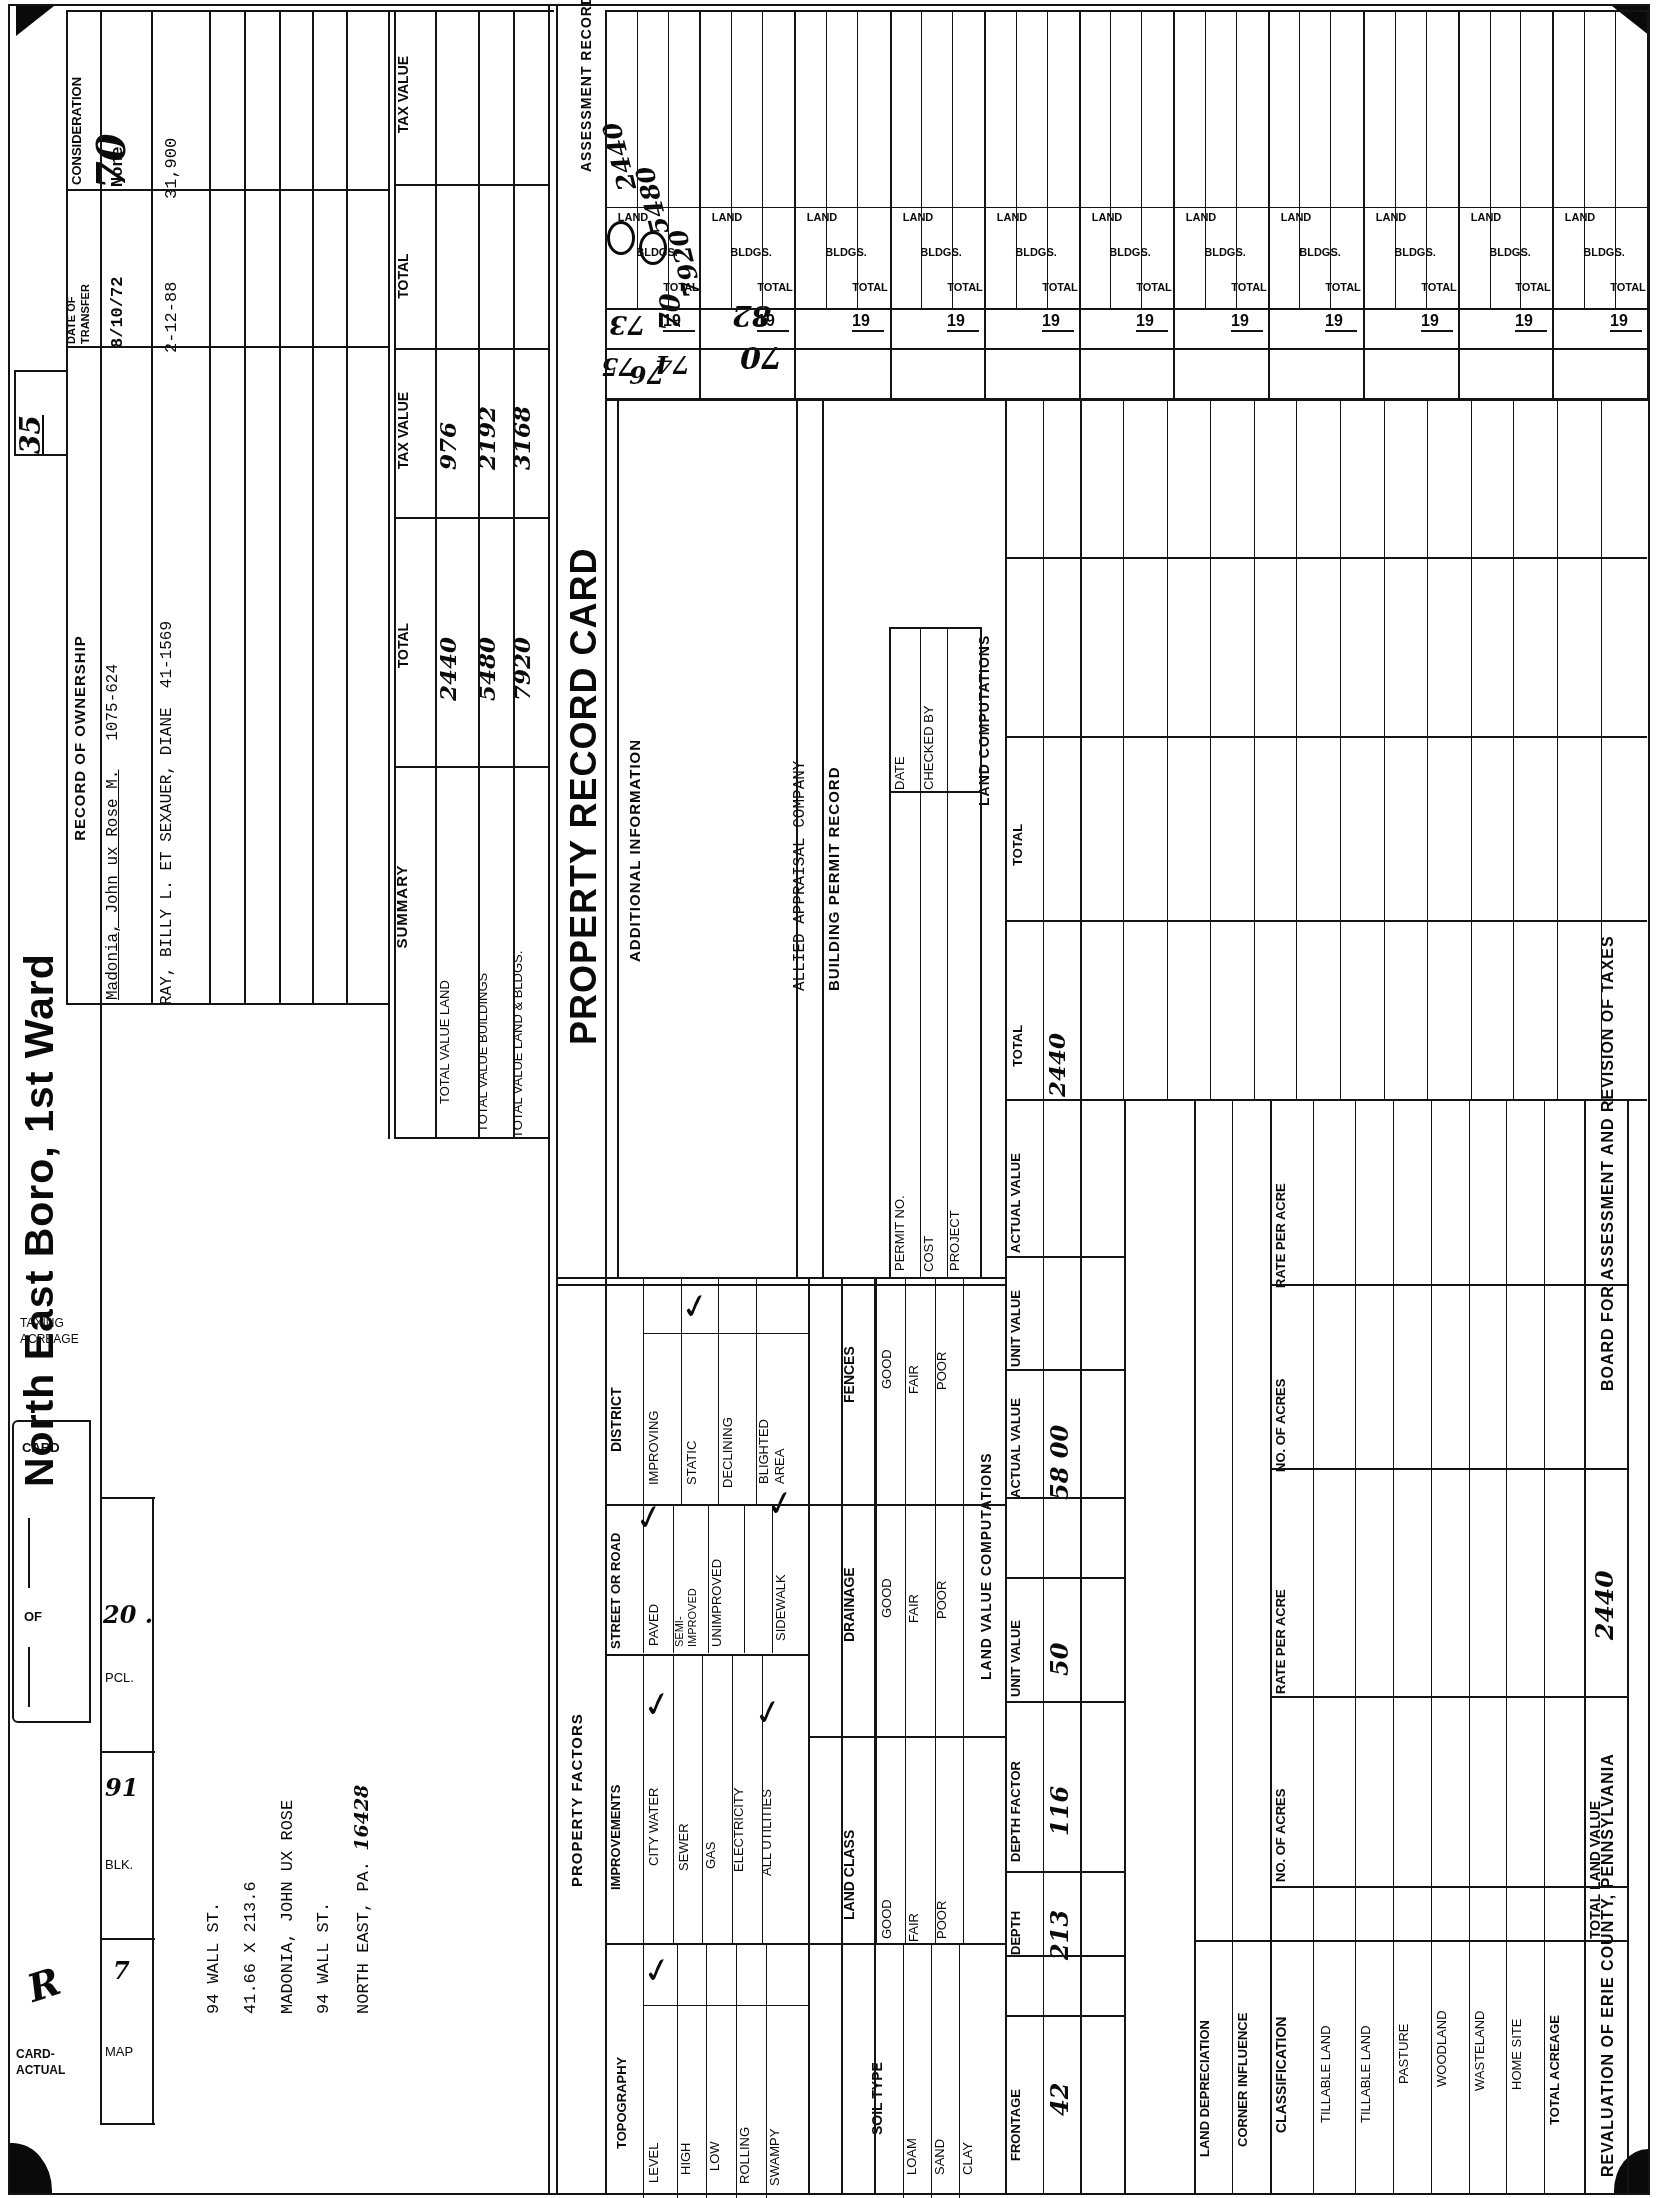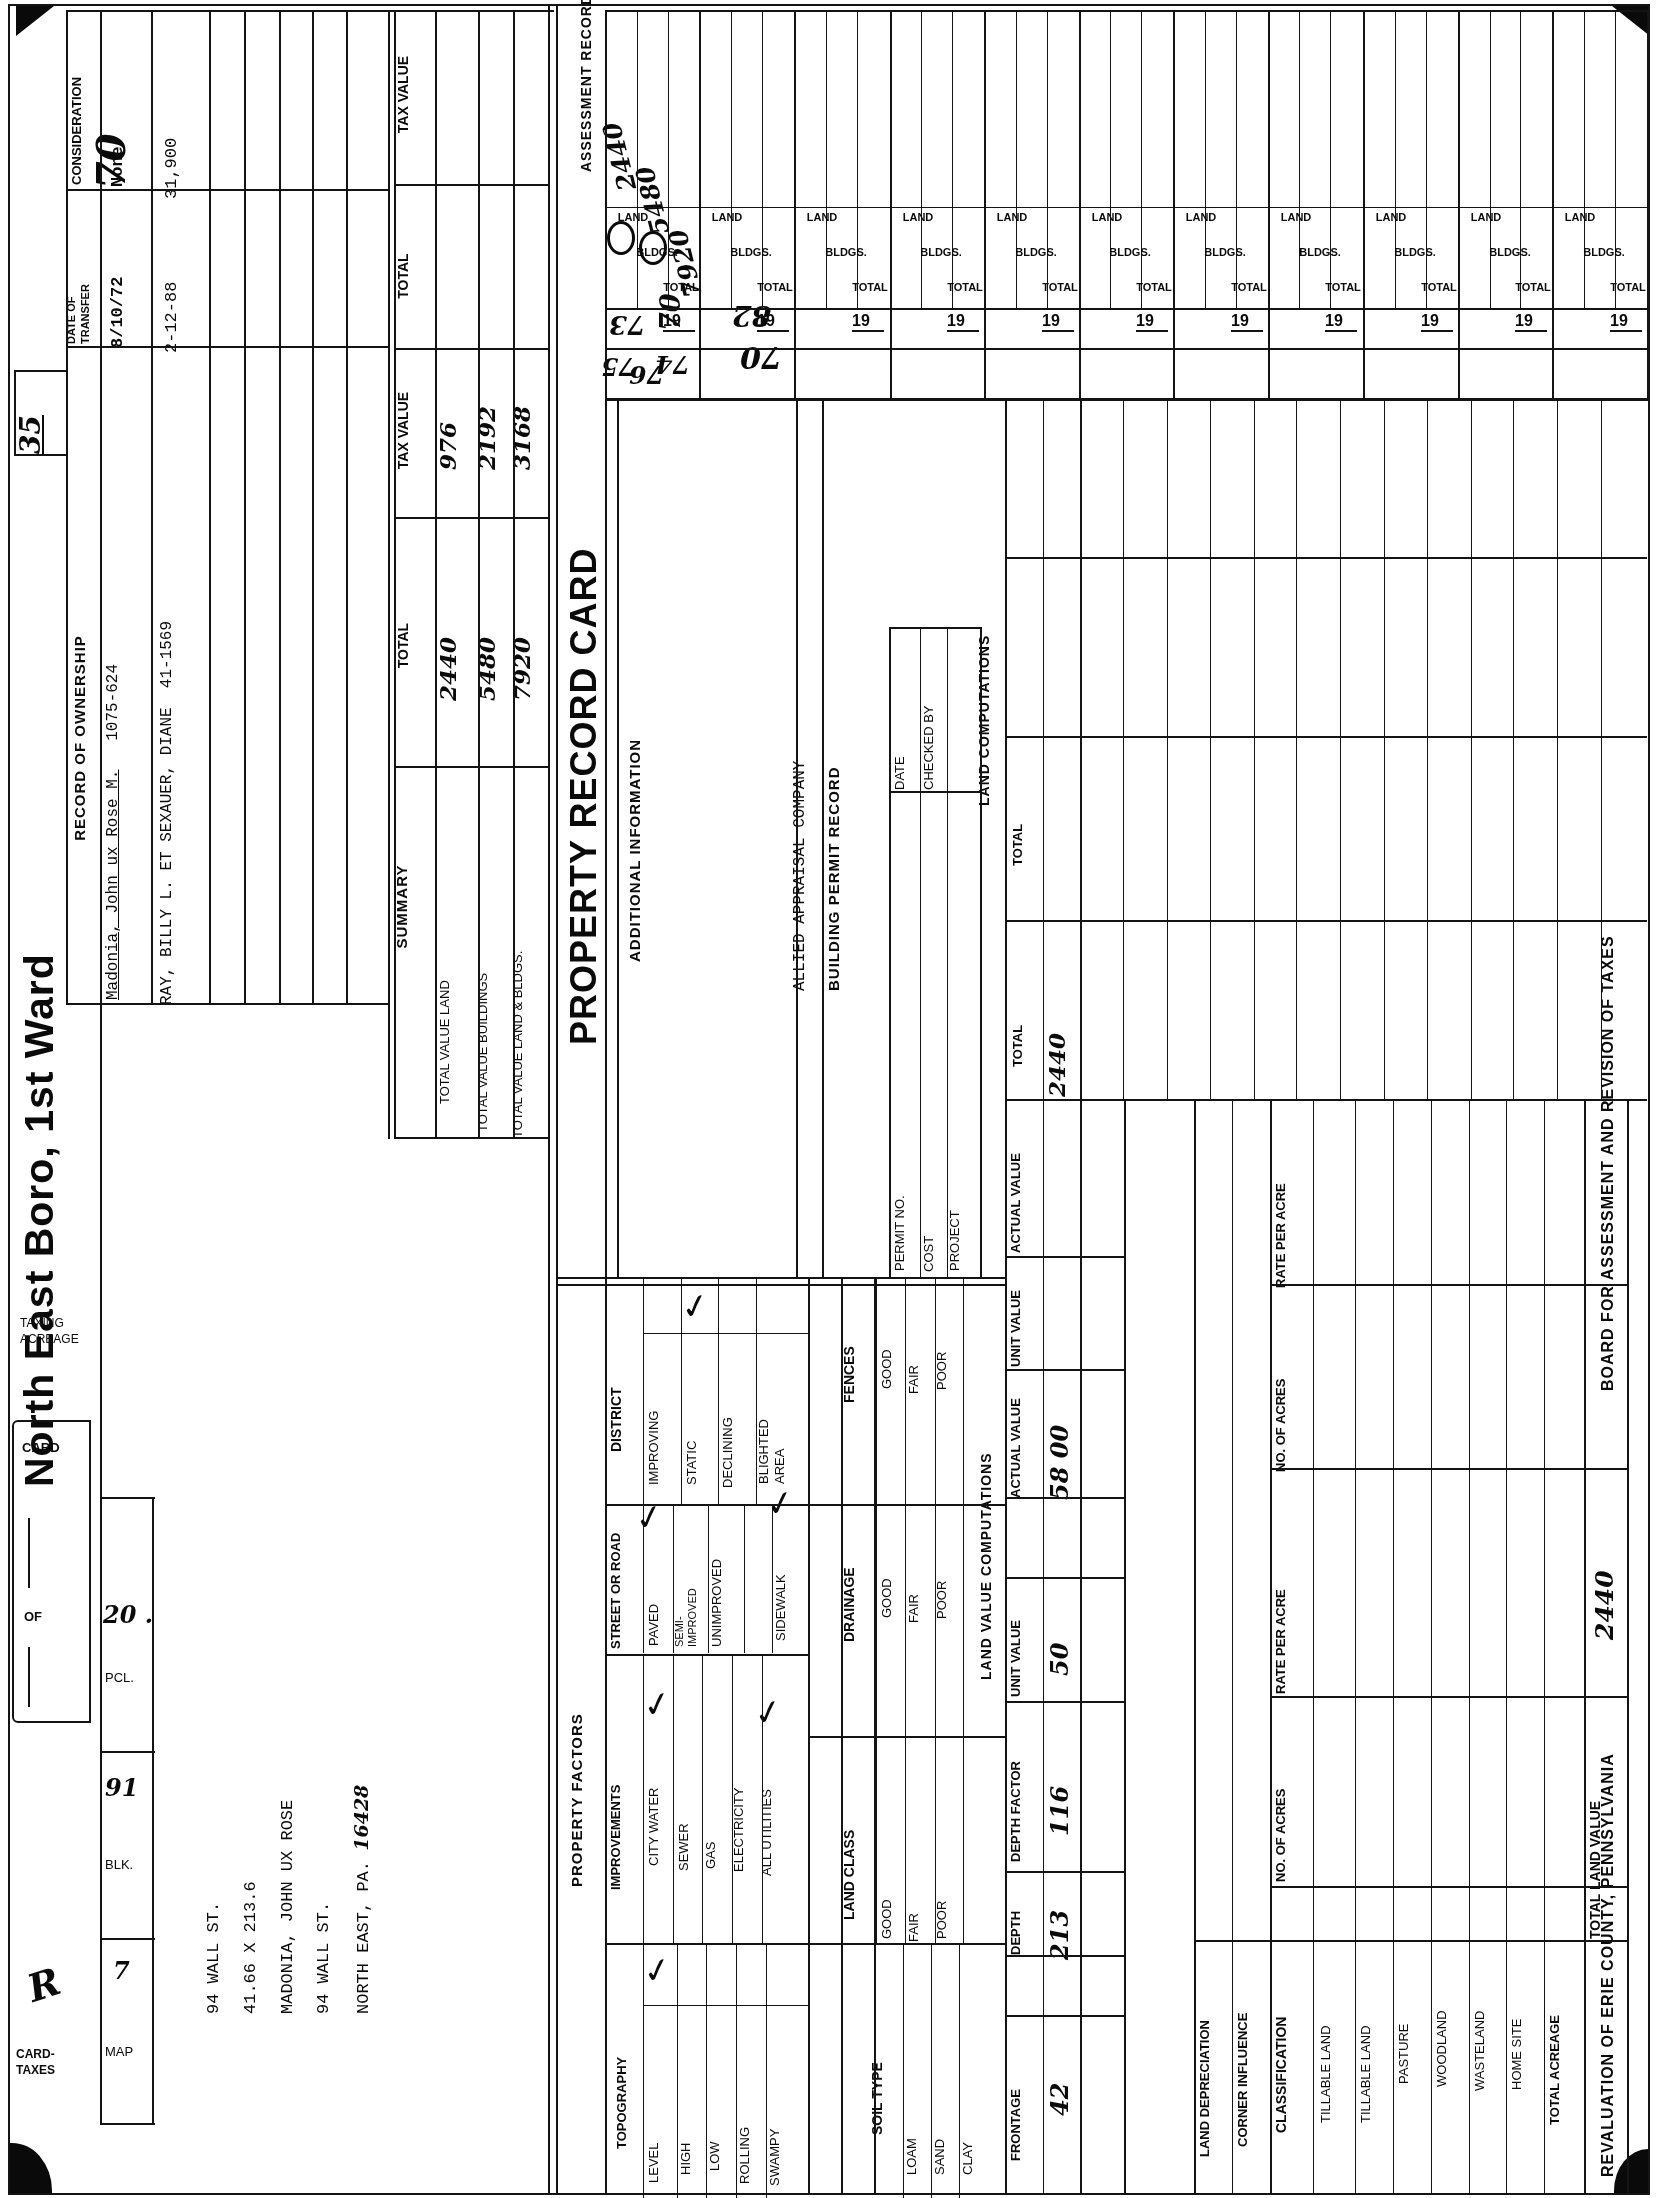--- a/index.html
+++ b/index.html
@@ -84,21 +84,21 @@
 
   <div class="up hw" style="left:103px;top:1600px;font-size:24px;">20 .</div>
   <div class="up" style="left:105px;top:1670px;font-size:13px;">PCL.</div>
   <div class="up hw" style="left:105px;top:1773px;font-size:24px;">91</div>
   <div class="up" style="left:105px;top:1857px;font-size:13px;">BLK.</div>
   <div class="up hw" style="left:113px;top:1956px;font-size:24px;">7</div>
   <div class="up" style="left:105px;top:2044px;font-size:13px;">MAP</div>
 
   <div class="up hw" style="left:28px;top:1962px;font-size:38px;transform:rotate(-18deg);">R</div>
   <div class="up pre" style="left:16px;top:2046px;font-size:12px;line-height:16px;font-weight:bold;">CARD-
-TAXES</div>
+ACTUAL</div>
 
   <div class="rot mono" style="left:205px;top:1664px;width:350px;height:36px;font-size:17px;">94 WALL ST.</div>
   <div class="rot mono" style="left:242px;top:1664px;width:350px;height:36px;font-size:17px;">41.66 X 213.6</div>
   <div class="rot mono" style="left:279px;top:1664px;width:350px;height:36px;font-size:17px;">MADONIA, JOHN UX ROSE</div>
   <div class="rot mono" style="left:315px;top:1664px;width:350px;height:36px;font-size:17px;">94 WALL ST.</div>
   <div class="rot mono" style="left:352px;top:1664px;width:350px;height:36px;font-size:17px;">
     <span>NORTH EAST, PA.</span>
     <span class="hw" style="font-size:19px;">16428</span>
   </div>
 

